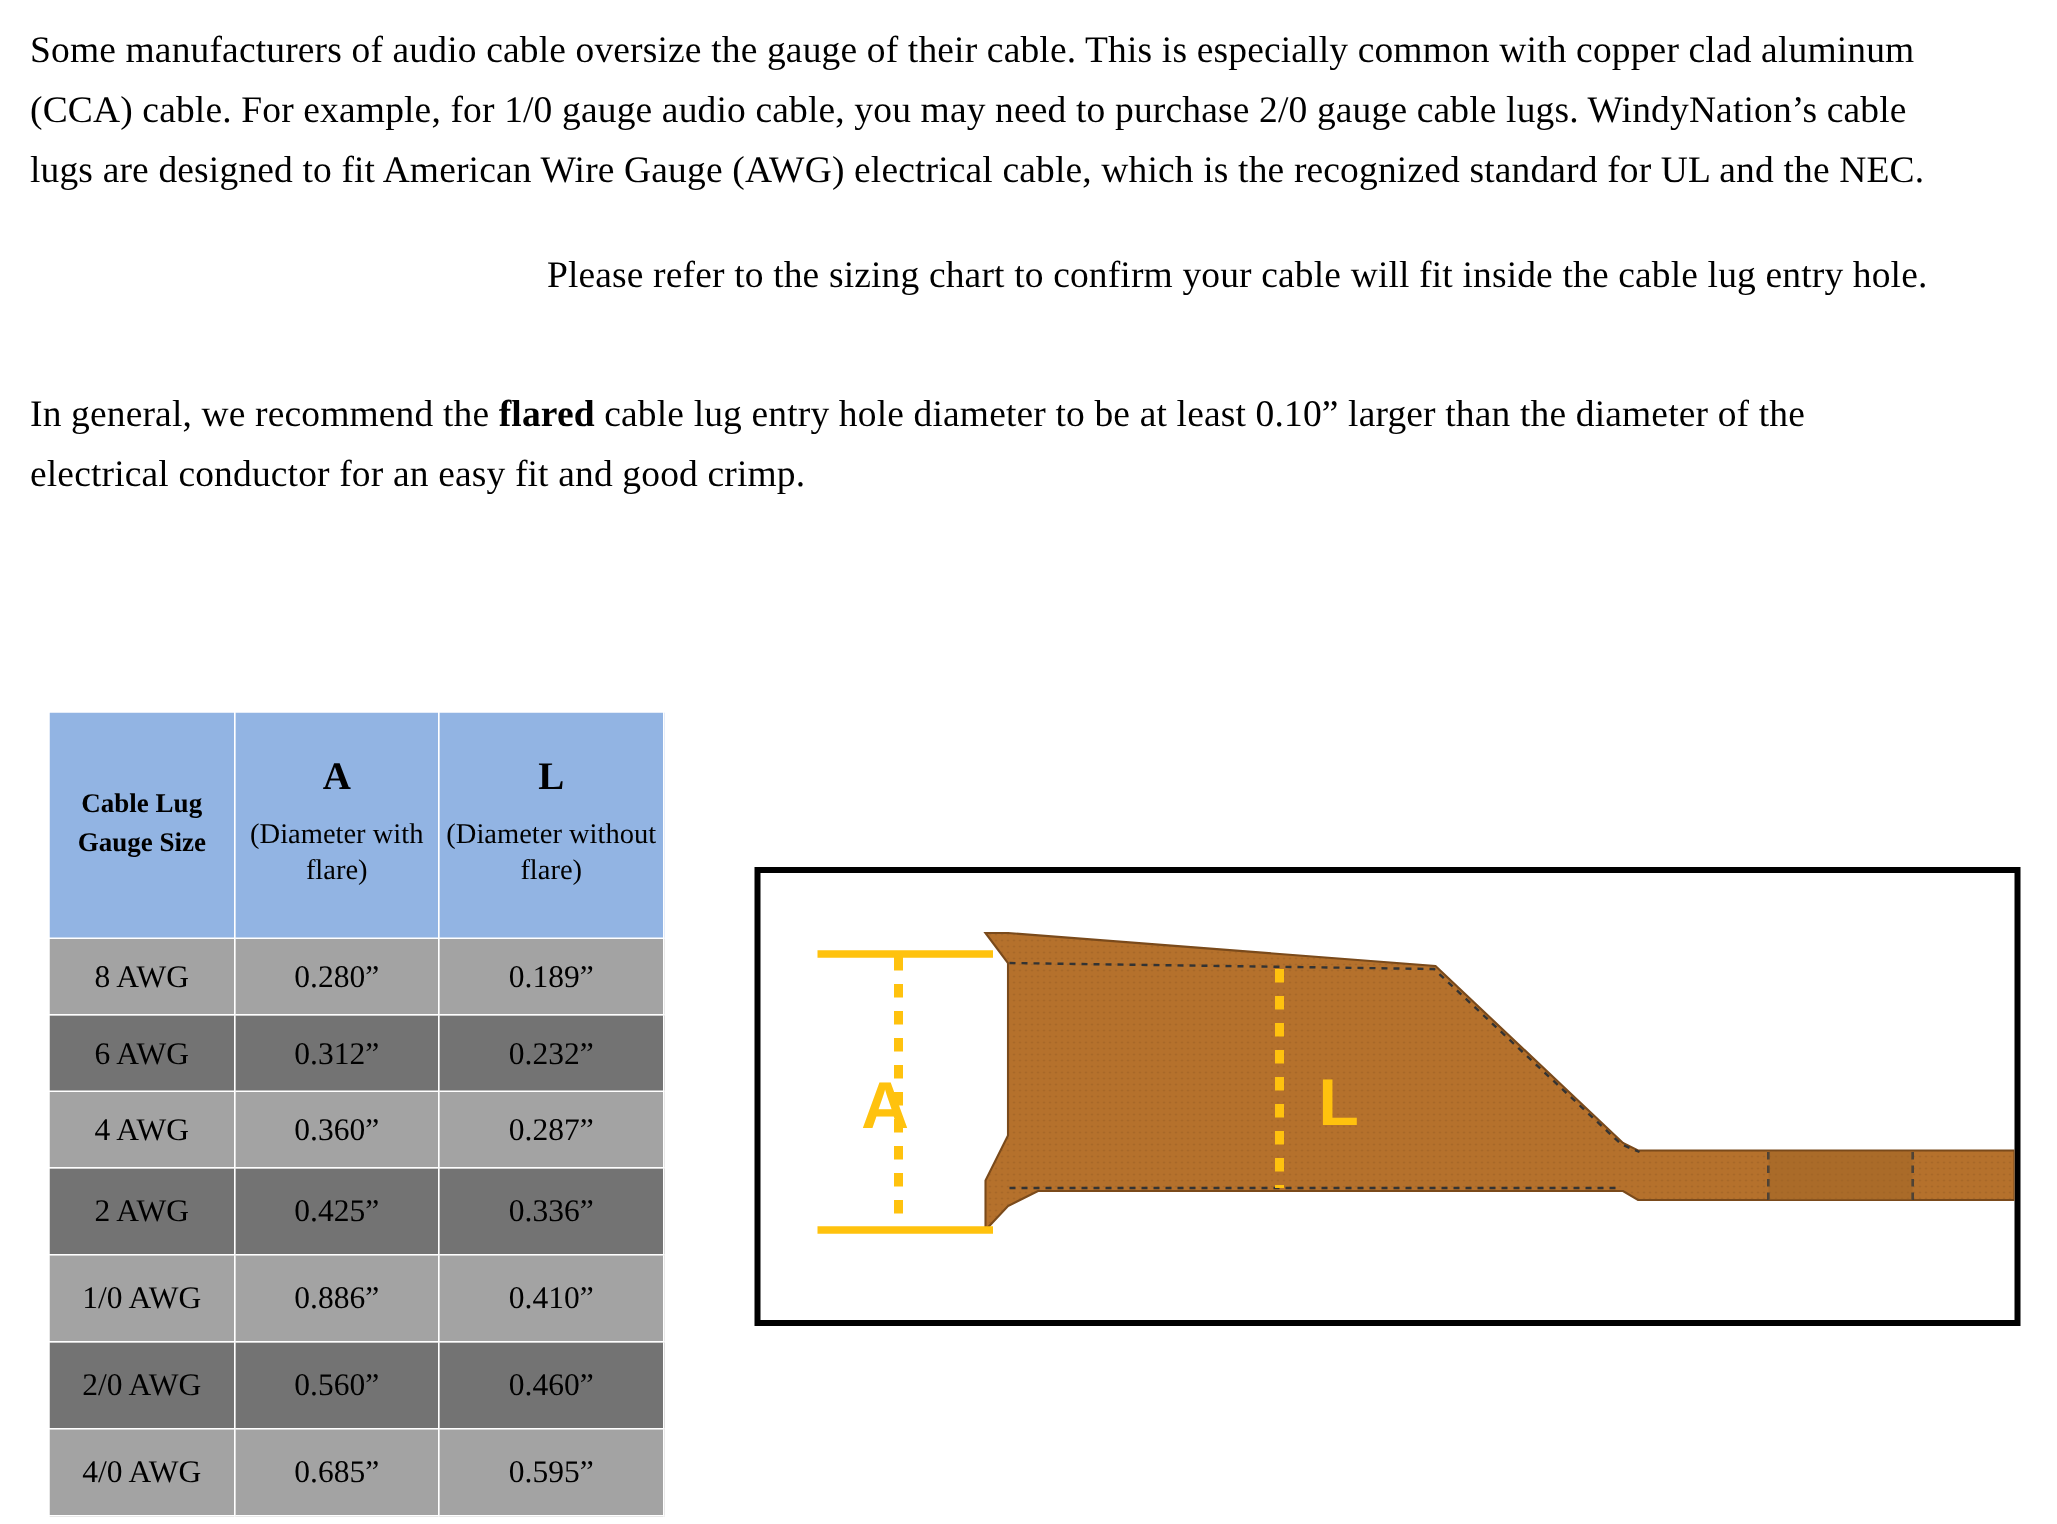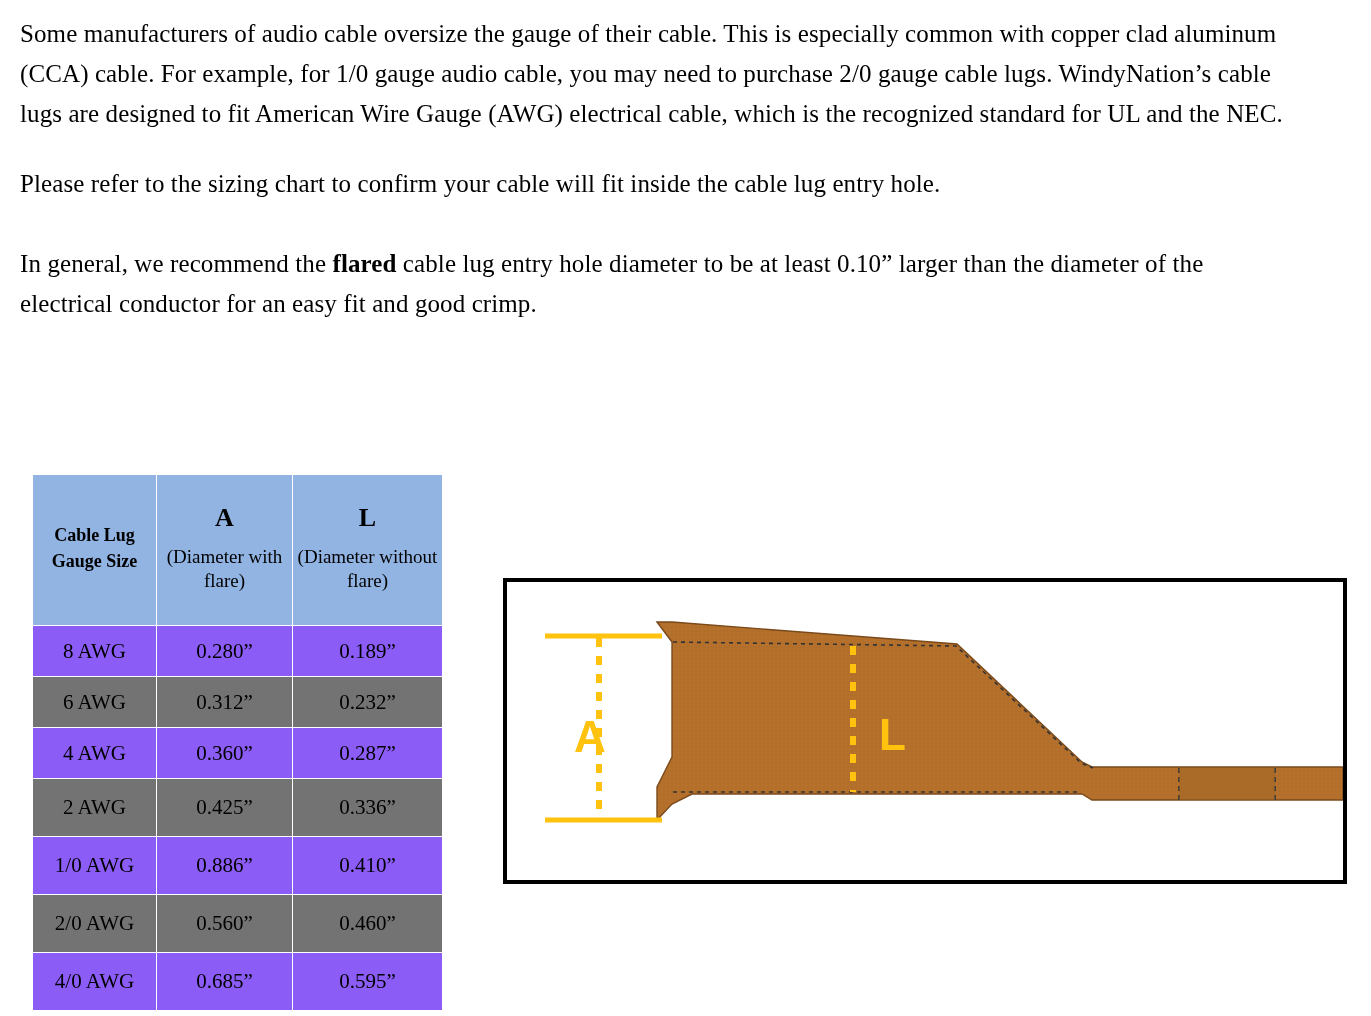--- a/index.html
+++ b/index.html
@@ -27,21 +27,21 @@
     width: 1265px;
   }
   .prose p {
     margin: 0 0 30px 0;
     font-size: 25px;
     line-height: 40px;
     text-align: left;
     letter-spacing: 0.1px;
   }
   .prose p.p1 { }
-  .prose p.p2 { margin-bottom: 40px; }
+  .prose p.p2 { margin-bottom: 53px; text-align: right; }
   .prose p.p3 { margin-bottom: 0; }
   .prose b { font-weight: bold; }
 
   
   .table-wrap {
     position: absolute;
     left: 32px;
     top: 474px;
     width: 410px;
   }
@@ -82,21 +82,21 @@
     line-height: 24px;
   }
   table.sizing col.c1 { width: 124px; }
   table.sizing col.c2 { width: 136px; }
   table.sizing col.c3 { width: 150px; }
 
   table.sizing tbody td {
     font-size: 21px;
     padding: 0;
     height: 50px;
-    background: #8b5cf6;
+    background: #a3a3a3;
   }
   table.sizing tbody tr.alt td { background: #737373; }
   table.sizing tbody tr.tall td { height: 57px; }
 
   
   .diagram {
     position: absolute;
     left: 503px;
     top: 578px;
     width: 844px;

